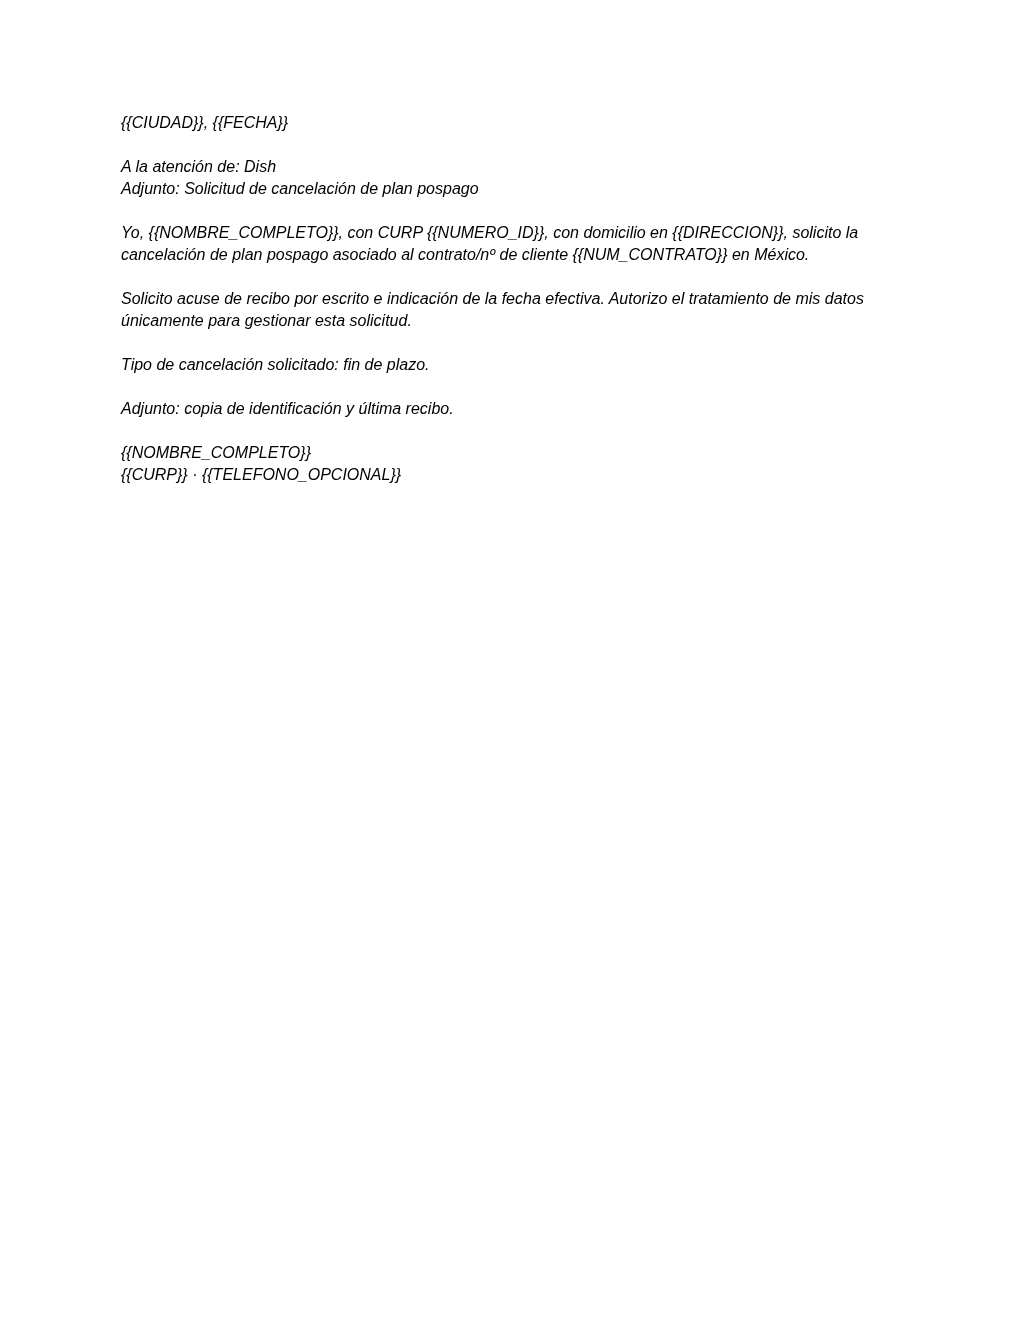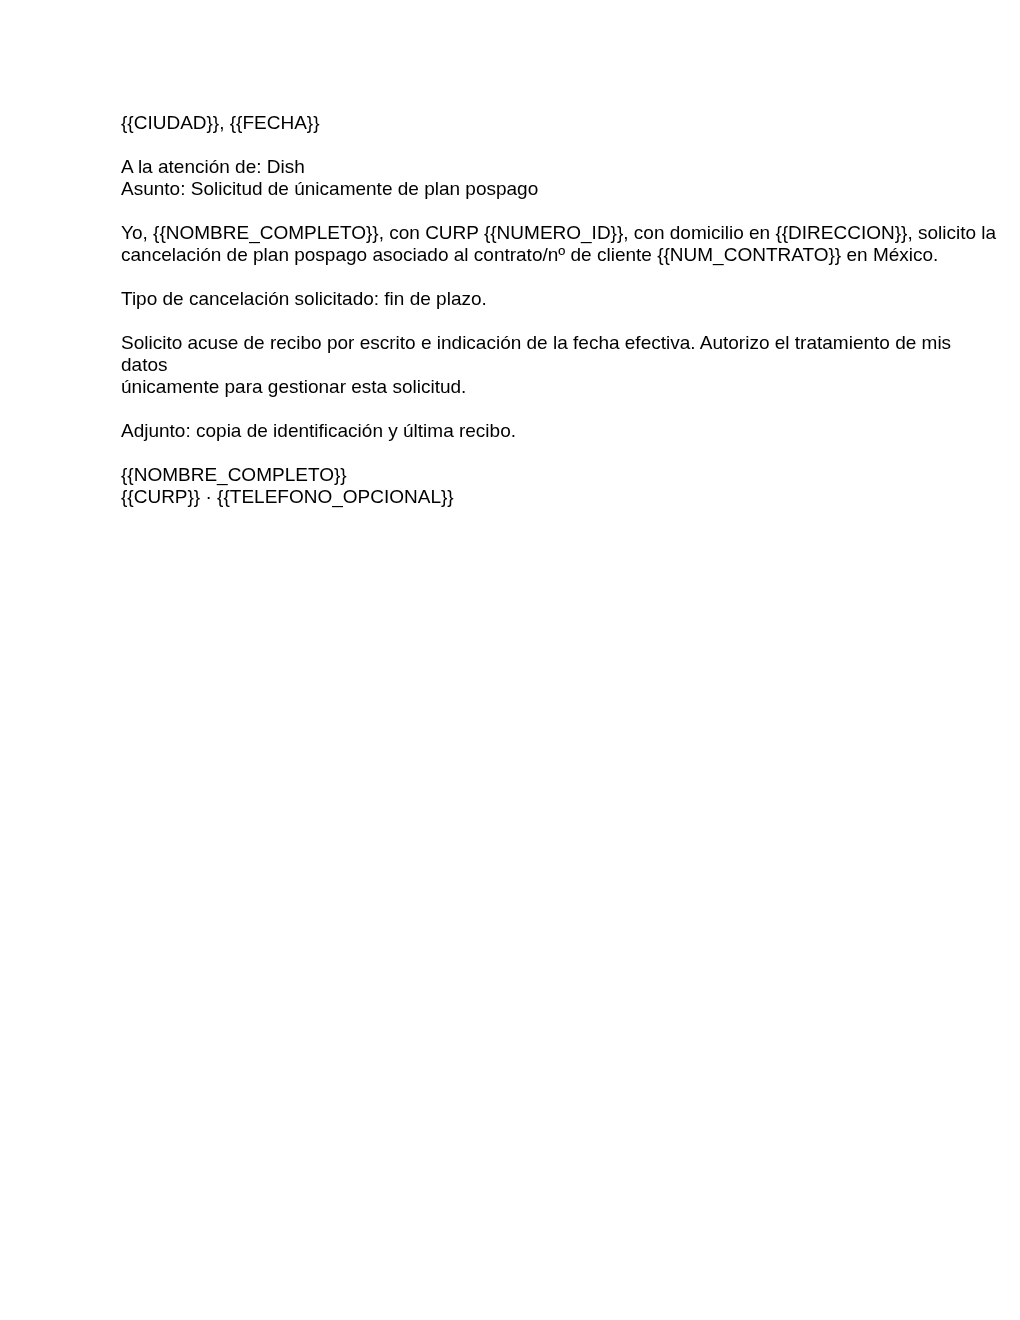--- a/index.html
+++ b/index.html
@@ -15,42 +15,43 @@
     color: #000000;
   }
   .page {
     box-sizing: border-box;
     width: 1020px;
     height: 1320px;
     background: #ffffff;
     padding: 112px 20px 0 121px;
   }
   .para {
-    font-size: 19px;
+    font-size: 16px;
     line-height: 22px;
     margin: 0 0 22px 0;
     white-space: pre-line;   
     letter-spacing: 0;
+    font-style: italic;
   }
 </style>
 </head>
 <body>
 
 <div class="page">
   <p class="para">{{CIUDAD}}, {{FECHA}}</p>
 
   <p class="para">A la atención de: Dish
-Asunto: Solicitud de únicamente de plan pospago</p>
+Adjunto: Solicitud de cancelación de plan pospago</p>
 
   <p class="para">Yo, {{NOMBRE_COMPLETO}}, con CURP {{NUMERO_ID}}, con domicilio en {{DIRECCION}}, solicito la
 cancelación de plan pospago asociado al contrato/nº de cliente {{NUM_CONTRATO}} en México.</p>
 
-  <p class="para">Tipo de cancelación solicitado: fin de plazo.</p>
-
   <p class="para">Solicito acuse de recibo por escrito e indicación de la fecha efectiva. Autorizo el tratamiento de mis datos
 únicamente para gestionar esta solicitud.</p>
+
+  <p class="para">Tipo de cancelación solicitado: fin de plazo.</p>
 
   <p class="para">Adjunto: copia de identificación y última recibo.</p>
 
 
   <p class="para">{{NOMBRE_COMPLETO}}
 {{CURP}} · {{TELEFONO_OPCIONAL}}</p>
 </div>
 
 </body></html>

